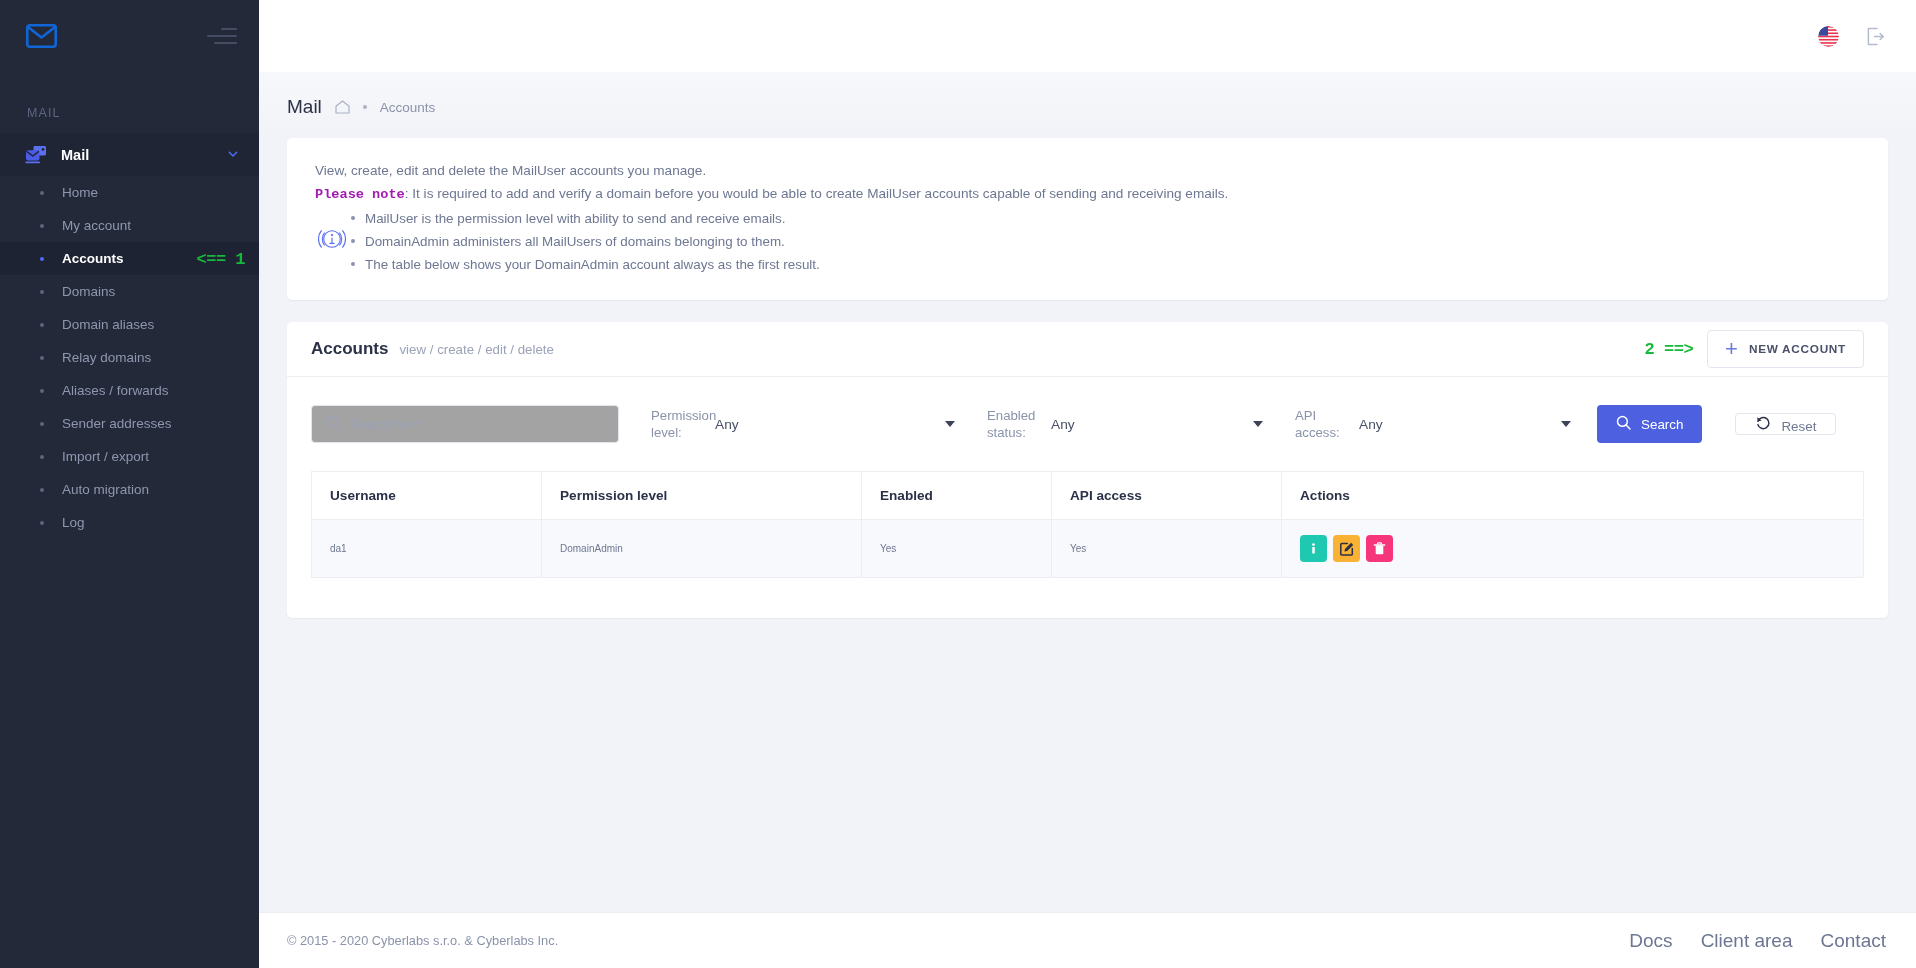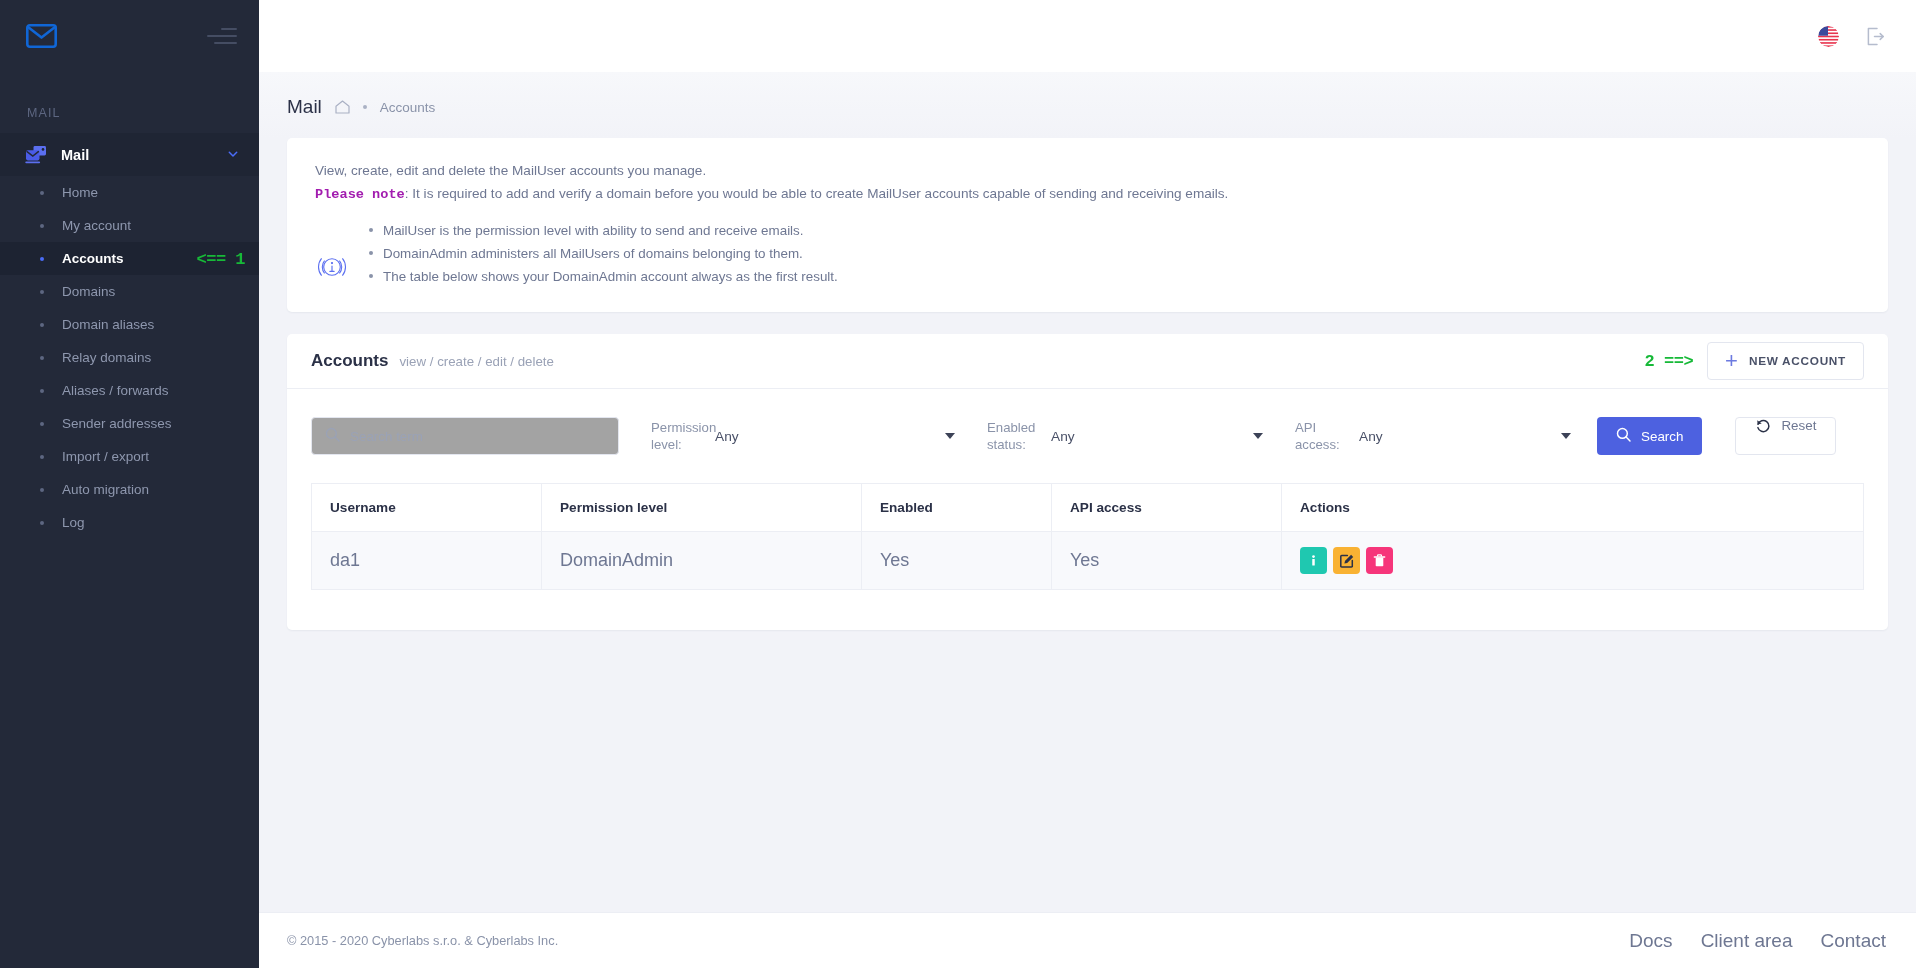--- a/index.html
+++ b/index.html
@@ -88,21 +88,21 @@
 
   .card {
     background: #ffffff; border-radius: 5px;
     box-shadow: 0 1px 2px rgba(40,50,80,.06);
   }
 
   
   .info-card { padding: 22px 28px 24px 28px; margin-bottom: 22px; }
   .info-lines { font-size: 13.6px; color: #6e7792; line-height: 1.68; }
   .info-lines b { color: #a21caf; font-weight: 700; font-family: Liberation Mono, monospace; }
-  .info-body { display: flex; align-items: flex-end; gap: 18px; margin-top: 12px; }
+  .info-body { display: flex; align-items: center; margin-top: 0; }
   .info-ico { width: 34px; height: 34px; flex: 0 0 34px; }
   .info-list { list-style: none; }
   .info-list li { font-size: 13.4px; color: #6e7792; line-height: 1.73; position: relative; padding-left: 16px; }
   .info-list li::before {
     content: ""; position: absolute; left: 2px; top: 9px;
     width: 4px; height: 4px; border-radius: 50%; background: #8a93a9;
   }
 
   
   .acct-head {
@@ -156,36 +156,36 @@
   .sel.w2 { width: 212px; }
   .sel.w3 { width: 212px; }
 
   .btn-search {
     margin-left: 26px; height: 38px; padding: 0 19px; border-radius: 4px;
     background: #4d61e0; color: #fff; display: flex; align-items: center; gap: 10px;
     cursor: pointer; border: none;
   }
   .btn-search .bl { font-size: 13.4px; font-weight: 400; color: #fff; }
   .btn-reset {
-    margin-left: 33px; height: 38px; padding: 0 19px; border-radius: 4px;
-    background: #fff; border: 1px solid #e3e6ef; display: flex; align-items: flex-start; gap: 10px;
+    margin-left: 33px; height: 22px; padding: 0 19px; border-radius: 4px;
+    background: #fff; border: 1px solid #e3e6ef; display: flex; align-items: flex-end; gap: 10px;
     cursor: pointer;
   }
   .btn-reset .bl { font-size: 13.4px; color: #6e7792; }
 
   
   table.acct-table { width: 100%; border-collapse: collapse; border: 1px solid #eceef4; }
   table.acct-table th {
     text-align: left; font-size: 13.6px; color: #2b3147; font-weight: 700;
     padding: 16px 18px; border-right: 1px solid #eceef4; border-bottom: 1px solid #eceef4;
     background: #fff;
   }
   table.acct-table th:last-child { border-right: none; }
   table.acct-table td {
-    font-size: 18px; color: #6e7792; padding: 14px 18px;
+    font-size: 10px; color: #6e7792; padding: 14px 18px;
     border-right: 1px solid #eceef4; background: #f8f9fc; height: 58px; vertical-align: middle;
   }
   table.acct-table td:last-child { border-right: none; }
   .col-user { width: 230px; }
   .col-perm { width: 320px; }
   .col-enab { width: 190px; }
   .col-api  { width: 230px; }
 
   .act-group { display: flex; gap: 6px; align-items: center; }
   .act-btn {

